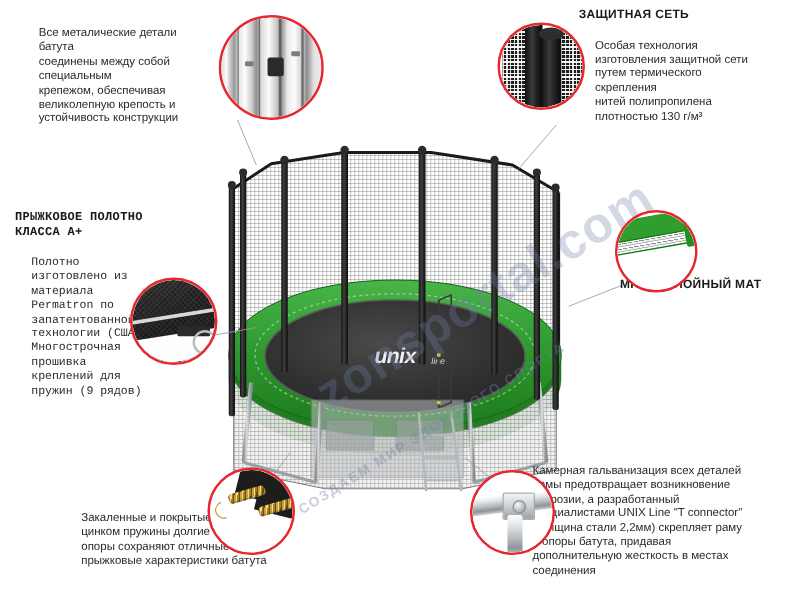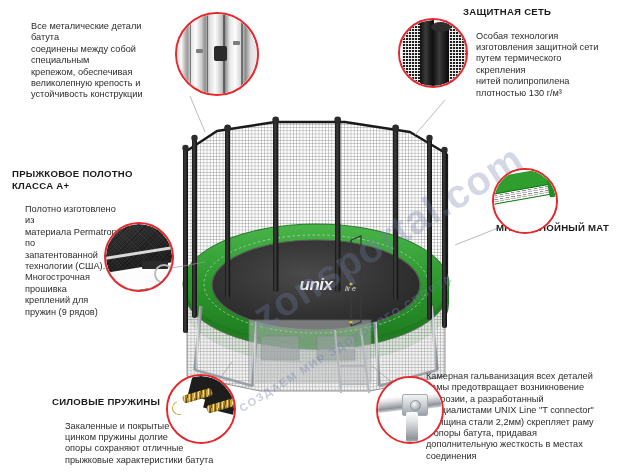--- a/index.html
+++ b/index.html
@@ -365,21 +365,21 @@
     <div class="inner">
       <div class="net-bg"></div>
       <div class="net-weave" style="left:2px; width:22px;"></div>
       <div class="net-weave" style="left:46px; width:24px;"></div>
       <div class="net-post" style="left:20px; top:-4px; width:14px; height:80px;"></div>
       <div class="net-post" style="left:33px; top:6px; width:16px; height:72px;"></div>
       <div class="net-post-cap" style="left:31px; top:2px; width:20px; height:10px;"></div>
     </div>
   </div>
 
-  <div class="callout" style="left:12px; top:168px; width:125px;">
+  <div class="callout" style="left:12px; top:168px; width:125px;font-family:Liberation Mono, monospace;">
     <div class="c-title">ПРЫЖКОВОЕ ПОЛОТНО
 КЛАССА A+</div>
     <div class="c-body">Полотно изготовлено из
 материала Permatron по
 запатентованной
 технологии (США).
 Многострочная
 прошивка
 креплений для
 пружин (9 рядов)</div>
@@ -401,21 +401,20 @@
 
   <div class="detail-circle" style="left:492px; top:168px; width:66px; height:66px;">
     <div class="inner" style="background:#ffffff;">
       <div class="ml-top" style="left:-4px; top:8px; width:66px; height:17px; transform: rotate(-10deg); transform-origin:left top;"></div>
       <div class="ml-layers" style="left:-3px; top:24px; width:64px; height:9px; transform: rotate(-10deg); transform-origin:left top;"></div>
       <div class="ml-cap" style="left:52px; top:6px; width:9px; height:22px; border-radius:2px 4px 4px 2px; transform: rotate(-10deg); transform-origin:left top;"></div>
     </div>
   </div>
 
   <div class="callout" style="left:52px; top:396px; width:175px;">
-    <div class="c-title">СИЛОВЫЕ ПРУЖИНЫ</div>
     <div class="c-body">Закаленные и покрытые
 цинком пружины долгие
 опоры сохраняют отличные
 прыжковые характеристики батута</div>
   </div>
 
   <div class="detail-circle" style="left:166px; top:374px; width:70px; height:70px;">
     <div class="inner">
       <div class="spring-bg"></div>
       <div class="spring-dark" style="left:26px; top:-6px; width:64px; height:26px; transform: rotate(14deg); transform-origin:left top; border-radius:0 0 14px 0;"></div>

